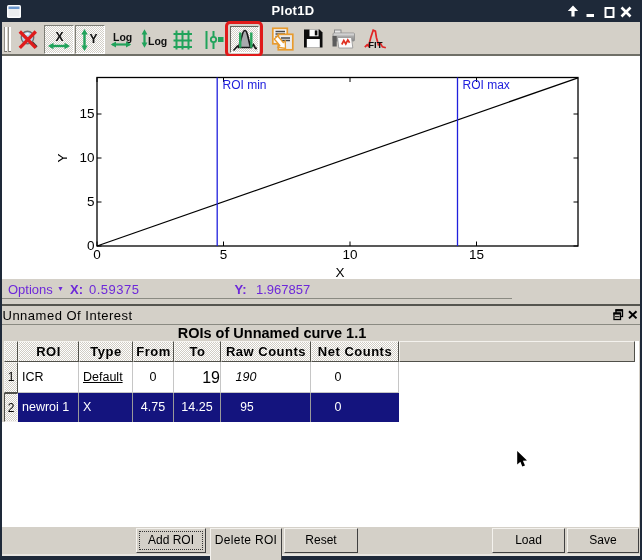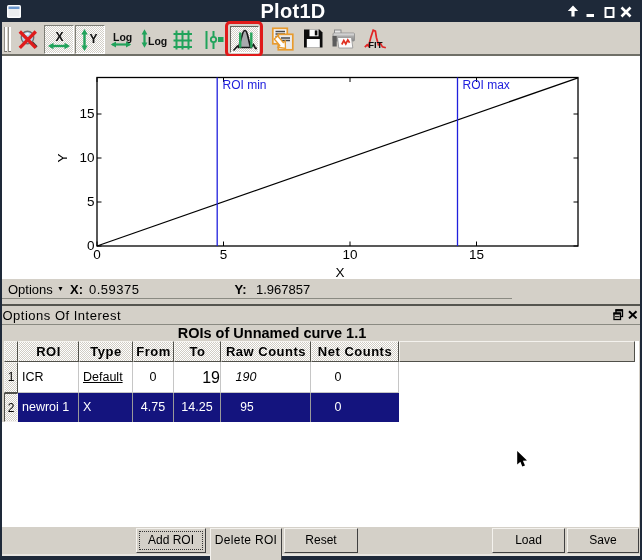--- a/index.html
+++ b/index.html
@@ -13,21 +13,21 @@
   .btn { background:#d4d0c8; border-top:1px solid #f4f2ee; border-left:1px solid #f4f2ee; border-bottom:1px solid #404040; border-right:1px solid #404040; font-size:12px; color:#000; text-align:center; }
 </style>
 </head>
 <body>
 
 <div class="abs" style="left:0;top:0;width:2px;height:560px;background:#1e2939;"></div>
 <div class="abs" style="left:640px;top:0;width:2px;height:560px;background:#1e2939;"></div>
 <div class="abs" style="left:0;top:556px;width:642px;height:4px;background:#1e2939;"></div>
 
 <div class="abs" style="left:0;top:0;width:642px;height:22px;background:#1e2939;"></div>
-<div class="abs" style="left:21px;top:0;width:544px;height:22px;line-height:22px;text-align:center;color:#fff;font-weight:bold;font-size:20px;letter-spacing:0.3px;">Plot1D</div>
+<div class="abs" style="left:21px;top:0;width:544px;height:22px;line-height:22px;text-align:center;color:#fff;font-weight:bold;font-size:13px;letter-spacing:0.3px;">Plot1D</div>
 <svg class="abs" style="left:0;top:0;" width="642" height="22">
 
   <rect x="7" y="5" width="14" height="13" rx="1.5" fill="#fcfdfe"></rect>
   <rect x="8.5" y="6.5" width="11" height="2.6" fill="#6a96cc"></rect>
   <rect x="8.5" y="9.1" width="11" height="7.4" fill="#eceef0"></rect>
 
   <path d="M573,5.5 L578.2,11 L574.6,11 L574.6,16.5 L571.4,16.5 L571.4,11 L567.8,11 Z" fill="#fff"></path>
 
   <rect x="586.5" y="14" width="7.5" height="3" fill="#fff"></rect>
 
@@ -159,32 +159,32 @@
     <text x="474.5" y="203" text-anchor="middle">15</text>
     <text x="92.5" y="193.5" text-anchor="end">0</text>
     <text x="92.5" y="149.5" text-anchor="end">5</text>
     <text x="92.5" y="105.5" text-anchor="end">10</text>
     <text x="92.5" y="61.5" text-anchor="end">15</text>
     <text x="338" y="220.5" text-anchor="middle">X</text>
     <text transform="translate(65,102) rotate(-90)" text-anchor="middle">Y</text>
   </g>
 </svg>
 
-<div class="abs" style="left:2px;top:279px;width:510px;height:20px;background:#d4d0c8;border-bottom:1px solid #8a8a82;font-size:13px;color:#000000;">
+<div class="abs" style="left:2px;top:279px;width:510px;height:20px;background:#d4d0c8;border-bottom:1px solid #8a8a82;font-size:13px;color:#6d28d9;">
   <span class="abs" style="left:6px;top:2.5px;">Options</span>
   <span class="abs" style="left:55px;top:6px;font-size:7px;">▼</span>
   <span class="abs" style="left:68px;top:2.5px;font-weight:bold;">X:</span>
   <span class="abs" style="left:87px;top:2.5px;letter-spacing:0.5px;">0.59375</span>
   <span class="abs" style="left:232.5px;top:2.5px;font-weight:bold;">Y:</span>
   <span class="abs" style="left:254px;top:2.5px;">1.967857</span>
 </div>
 
 <div class="abs" style="left:2px;top:299px;width:638px;height:7px;background:#d4d0c8;border-bottom:2px solid #55554f;"></div>
 <div class="abs" style="left:2px;top:306px;width:638px;height:19px;background:#d4d0c8;border-bottom:1px solid #8a8a82;font-size:13px;">
-  <span class="abs" style="left:0.5px;top:2px;letter-spacing:0.5px;">Options Of Interest</span>
+  <span class="abs" style="left:0.5px;top:2px;letter-spacing:0.5px;">Unnamed Of Interest</span>
 </div>
 <svg class="abs" style="left:610px;top:308px;" width="30" height="14">
   <rect x="6" y="2" width="6.5" height="6.5" fill="none" stroke="#000" stroke-width="1.3"></rect>
   <path d="M5.4,2.3 L12.8,2.3" stroke="#000" stroke-width="2.2"></path>
   <rect x="4" y="5.2" width="6.5" height="6.3" fill="#d4d0c8" stroke="#000" stroke-width="1.3"></rect>
   <path d="M3.4,5.5 L10.8,5.5" stroke="#000" stroke-width="2.2"></path>
   <path d="M5,8.7 L9.6,8.7" stroke="#000" stroke-width="1"></path>
   <path d="M19,3.2 L26.5,10.4 M26.5,3.2 L19,10.4" stroke="#000" stroke-width="2"></path>
 </svg>
 

